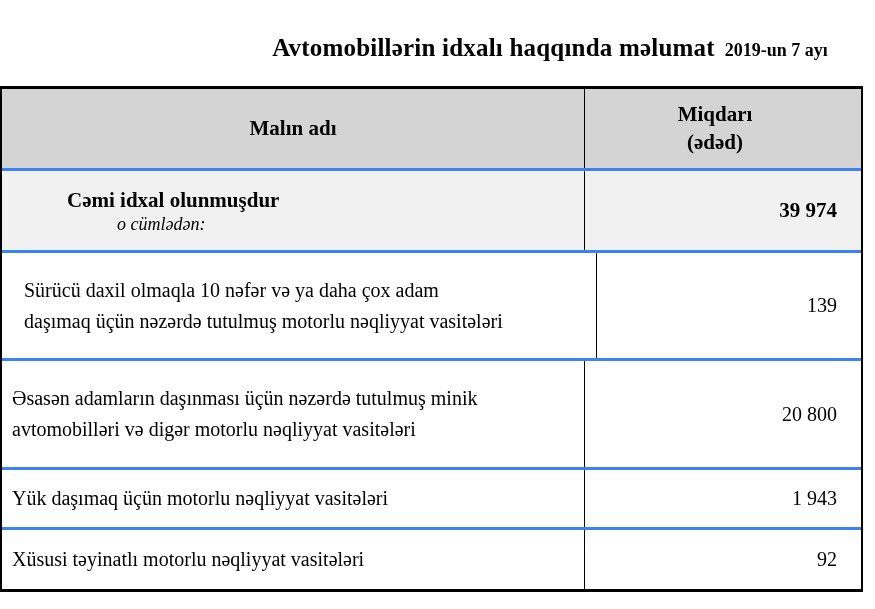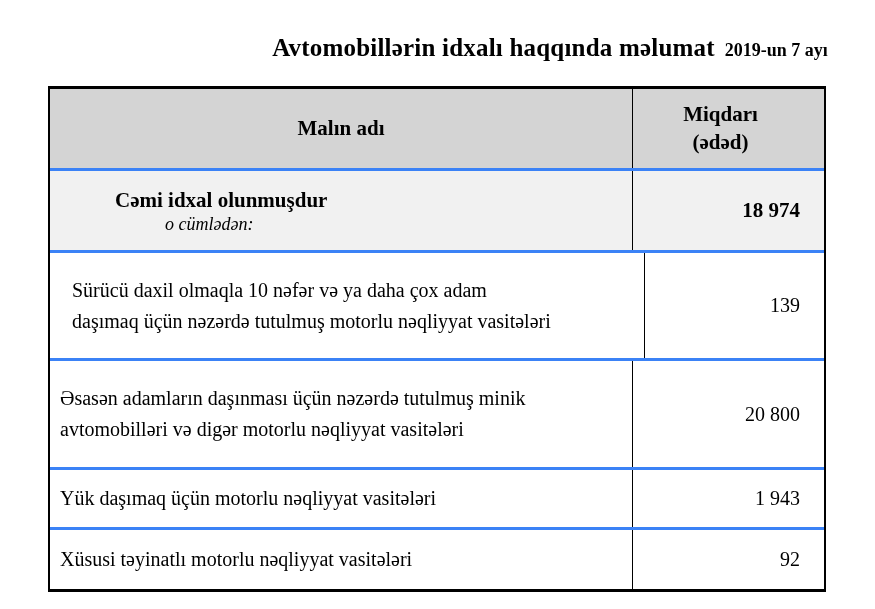--- a/index.html
+++ b/index.html
@@ -34,27 +34,26 @@
     font-size: 18px;
     font-weight: bold;
     margin-left: 6px;
   }
 
   
   .data-table {
     position: absolute;
     top: 86px;
     left: 0;
-    width: 778px;
+    width: 863px;
     box-sizing: border-box;
     border-left: 2px solid #000;
     border-right: 2px solid #000;
     border-top: 3px solid #000;
     border-bottom: 3px solid #000;
-    margin-left: 48px;
   }
   .trow {
     display: flex;
     box-sizing: border-box;
     border-top: 3px solid #3b82f6;
   }
   .trow.first { border-top: none; }
 
   .cell {
     box-sizing: border-box;
@@ -153,21 +152,21 @@
       </div>
     </div>
   </div>
 
   <div class="trow row-total">
     <div class="cell cell-name">
       <div class="total-name">Cəmi idxal olunmuşdur</div>
       <div class="total-sub">o cümlədən:</div>
     </div>
     <div class="cell cell-value">
-      <span>18 974</span>
+      <span>39 974</span>
     </div>
   </div>
 
   <div class="trow row-data row-h2">
     <div class="cell cell-name">
       <div>Sürücü daxil olmaqla 10 nəfər və ya daha çox adam</div>
       <div>daşımaq üçün nəzərdə tutulmuş motorlu nəqliyyat vasitələri</div>
     </div>
     <div class="cell cell-value">
       <span>139</span>

